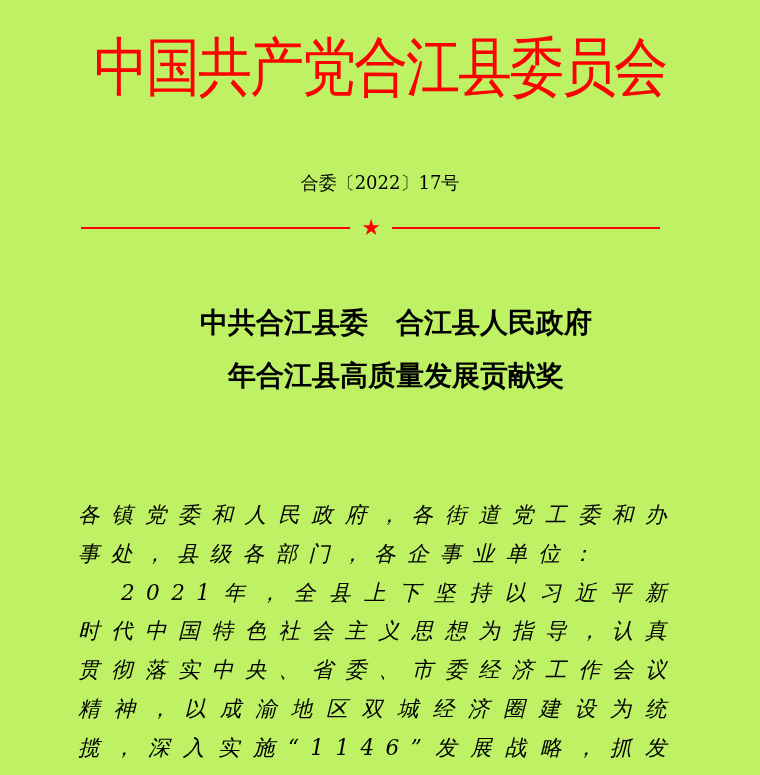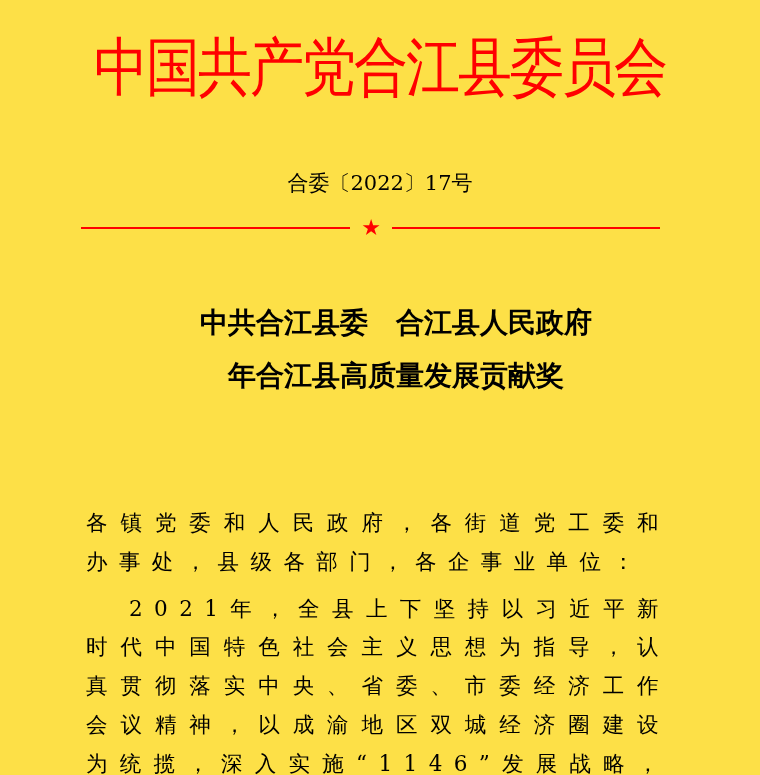--- a/index.html
+++ b/index.html
@@ -12,21 +12,21 @@
       height: 775px;
       overflow: hidden;
       position: relative;
       font-family: "DejaVu Serif", "Liberation Serif", serif;
       color: #000;
     }
     .page {
       position: absolute;
       left: 0; top: 0;
       width: 760px; height: 775px;
-      background: #fde047;
+      background: #bef264;
     }
     .red-header {
       position: absolute;
       left: 0;
       top: 30px;
       width: 760px;
       text-align: center;
       color: #ff0000;
       font-family: "DejaVu Serif", "Liberation Serif", serif;
       font-size: 54px;
@@ -35,21 +35,21 @@
       transform: scaleY(1.18);
       transform-origin: 50% 50%;
       white-space: nowrap;
     }
     .doc-number {
       position: absolute;
       left: 0;
       top: 170px;
       width: 760px;
       text-align: center;
-      font-size: 21px;
+      font-size: 18px;
       line-height: 26px;
       letter-spacing: 0px;
     }
     .divider {
       position: absolute;
       top: 220px;
       left: 0;
       width: 760px;
       height: 20px;
     }
@@ -89,21 +89,22 @@
       position: absolute;
       left: 78px;
       top: 496px;
       width: 600px;
       font-size: 21.5px;
       line-height: 38.8px;
       letter-spacing: 11.4px;
       text-align: justify;
     }
     .body-text p {
-      margin: 8px;
+      margin: 0;
+      font-style: italic;
     }
     .body-text .indent {
       text-indent: 43px;
     }
   </style>
 </head>
 <body>
 
 <div class="page">
 

